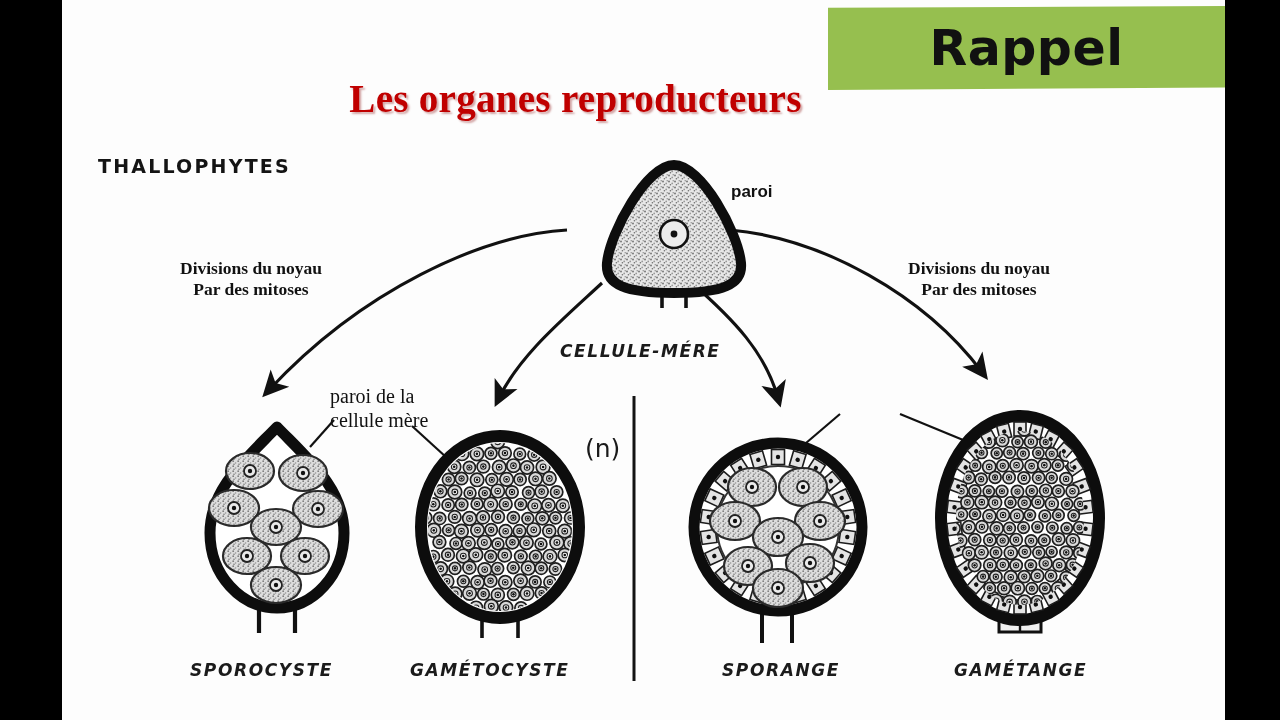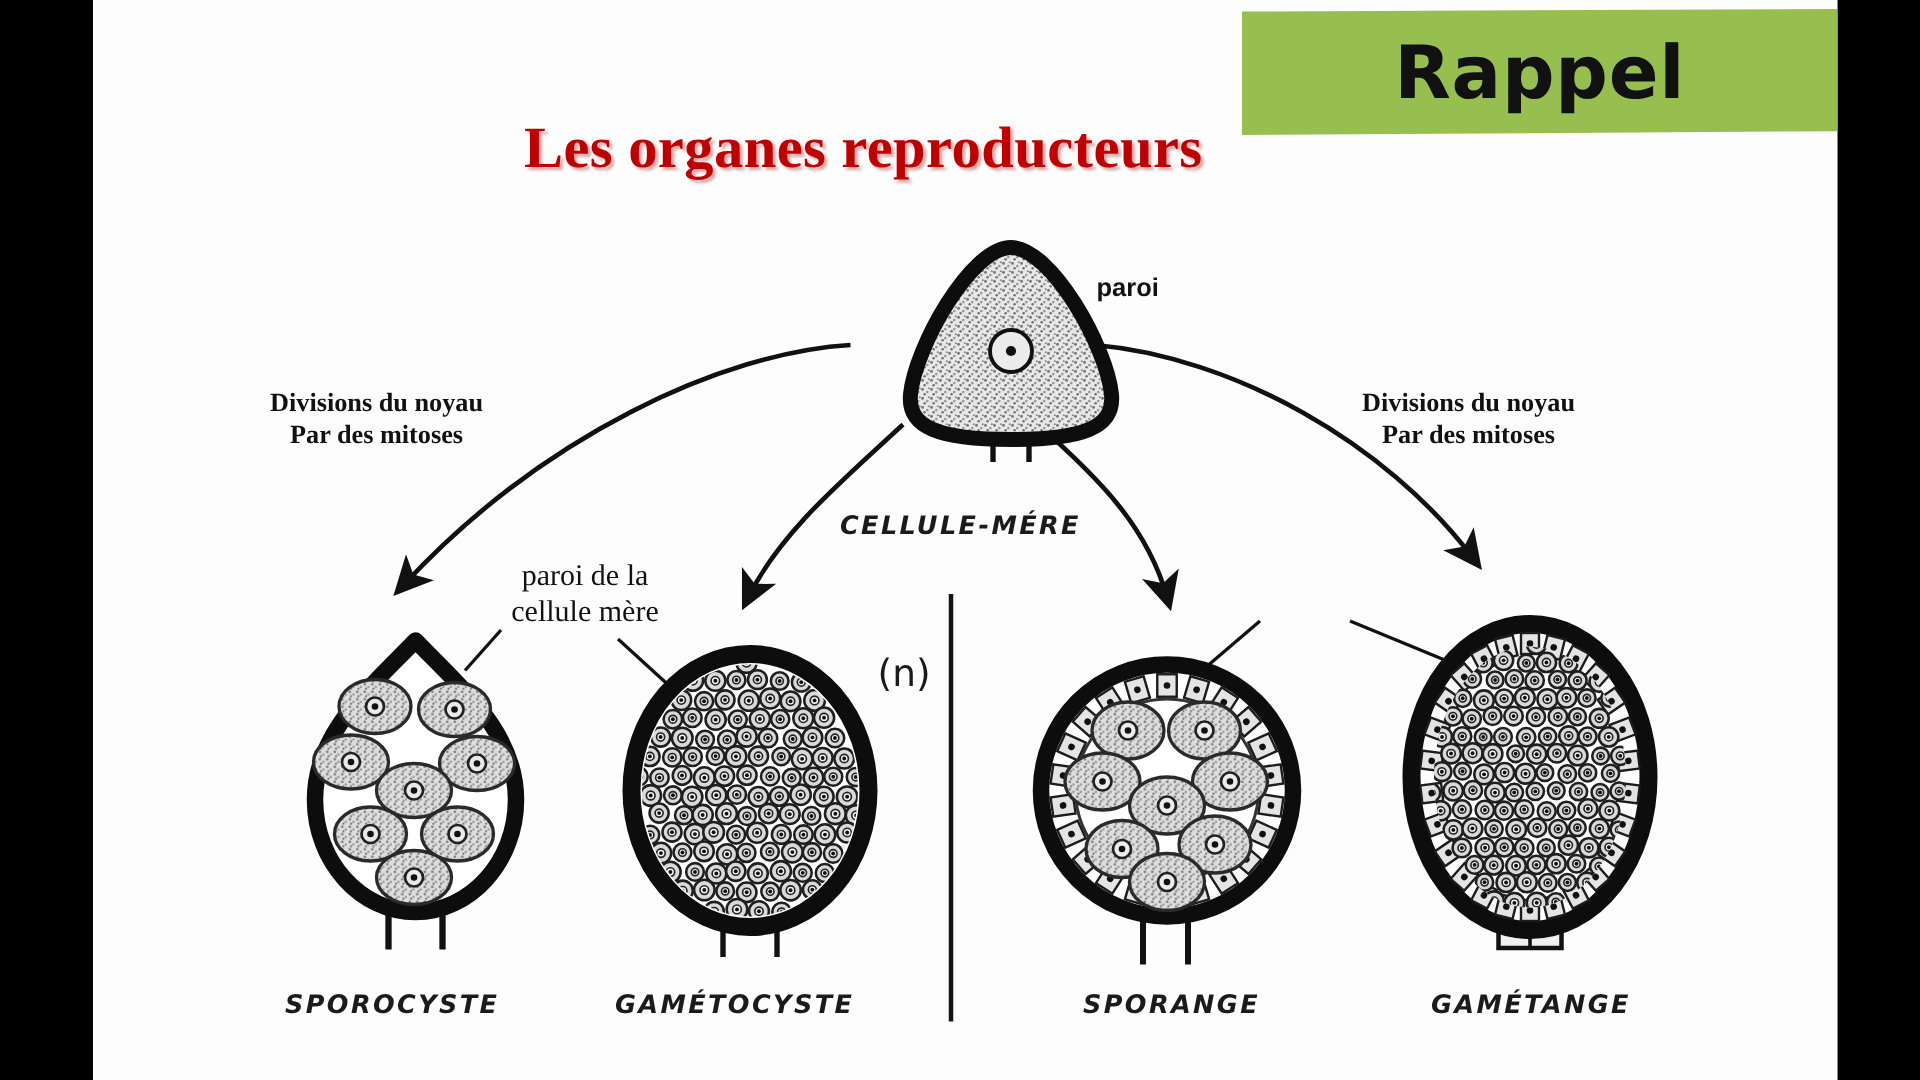--- a/index.html
+++ b/index.html
@@ -1,18 +1,18 @@
 <!DOCTYPE html>
 <html><head>
 <meta charset="utf-8">
 <title>Les organes reproducteurs</title>
 <style>
   html,body{margin:0;padding:0;background:#000;}
   body{width:1280px;height:720px;overflow:hidden;font-family:"Liberation Sans",sans-serif;}
-  #slide{position:relative;width:1280px;height:720px;background:#0f172a;}
+  #slide{position:relative;width:1280px;height:720px;background:#4c1d95;}
   
   .bar{position:absolute;top:0;height:720px;background:#000;}
   .bar-left{left:0;width:62px;}
   .bar-right{left:1225px;width:55px;}
   
   #page{position:absolute;left:62px;top:0;width:1163px;height:720px;background:#fdfdfd;overflow:hidden;}
   
   #rappel-banner{position:absolute;left:766px;top:6px;width:397px;height:84px;
      background:#96bf4f;clip-path:polygon(0 2%,100% 0,100% 97%,0 100%);}
   #rappel-label{position:absolute;left:0;top:0;width:397px;height:84px;
@@ -29,21 +29,21 @@
   #hdr-thallophytes{left:36px;top:155px;}
   #hdr-cormophytes{left:906px;top:153px;}
   
   .mitosis-note{position:absolute;font-family:"Liberation Serif",serif;font-weight:bold;
      font-size:17.5px;line-height:1.22;color:#111;text-align:center;white-space:nowrap;}
   #note-left{left:118px;top:258px;}
   #note-right{left:846px;top:258px;}
   
   .lbl{position:absolute;color:#111;}
   #lbl-paroi{left:669px;top:182px;font-family:Liberation Sans, sans-serif;font-weight:bold;font-size:17px;}
-  #lbl-paroi-cm{left:268px;top:373px;width:120px;text-align:center;
+  #lbl-paroi-cm{left:268px;top:385px;width:120px;text-align:left;
      font-family:"Liberation Serif",serif;font-size:20px;line-height:1.18;}
   #lbl-paroi-pluri{left:730px;top:368px;width:160px;text-align:center;
      font-family:"Liberation Serif",serif;font-size:20px;line-height:1.18;}
   #lbl-n{left:523px;top:434px;font-family:"DejaVu Sans",sans-serif;font-size:25px;color:#1a1a1a;}
   
   .struct-caption{position:absolute;font-family:"DejaVu Sans",sans-serif;font-weight:bold;
      font-size:17px;letter-spacing:1.6px;color:#1b1b1b;white-space:nowrap;text-align:center;font-style:italic;}
   #cap-sporocyste{left:128px;top:660px;}
   #cap-gametocyste{left:348px;top:660px;}
   #cap-sporange{left:660px;top:660px;}
@@ -60,20 +60,21 @@
   <div class="bar bar-right"></div>
 
   <div id="page">
 
     <div id="rappel-banner">
       <div id="rappel-label">Rappel</div>
     </div>
 
     <div id="page-title">Les organes reproducteurs</div>
 
+    <div class="group-header" id="hdr-thallophytes">THALLOPHYTES</div>
 
     <div class="mitosis-note" id="note-left">
       <div>Divisions du noyau</div>
       <div>Par des mitoses</div>
     </div>
     <div class="mitosis-note" id="note-right">
       <div>Divisions du noyau</div>
       <div>Par des mitoses</div>
     </div>
 

